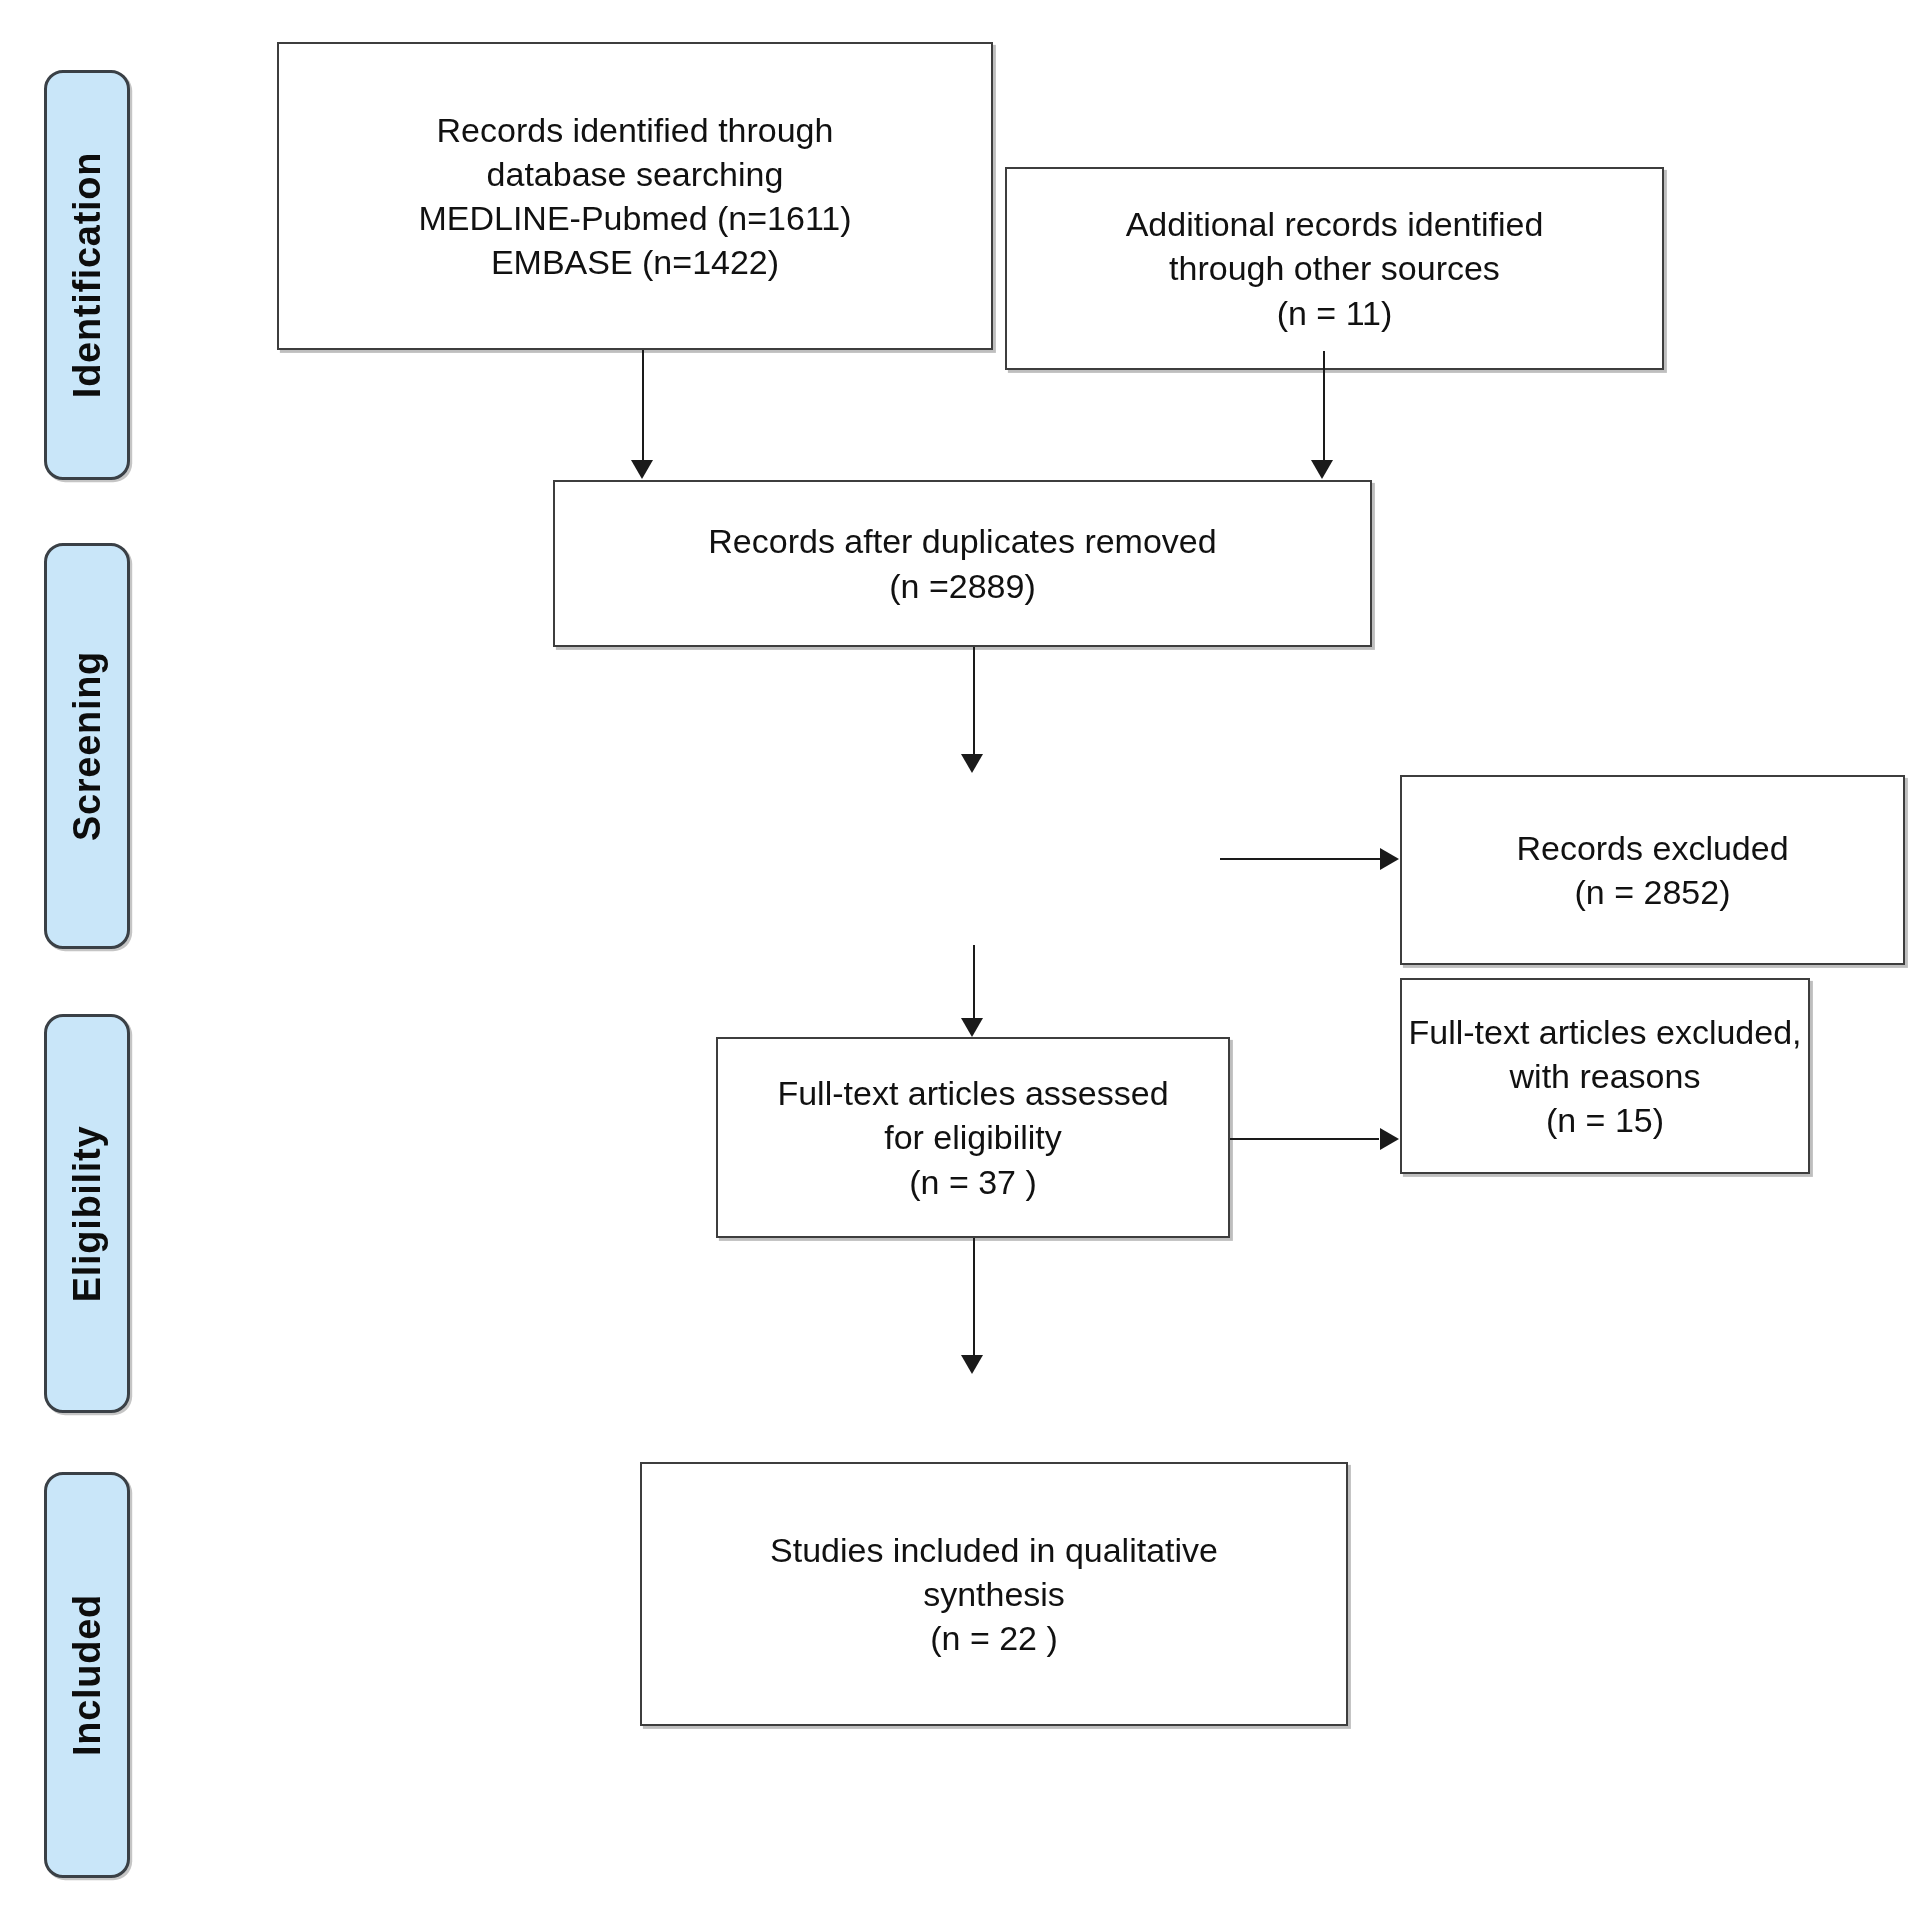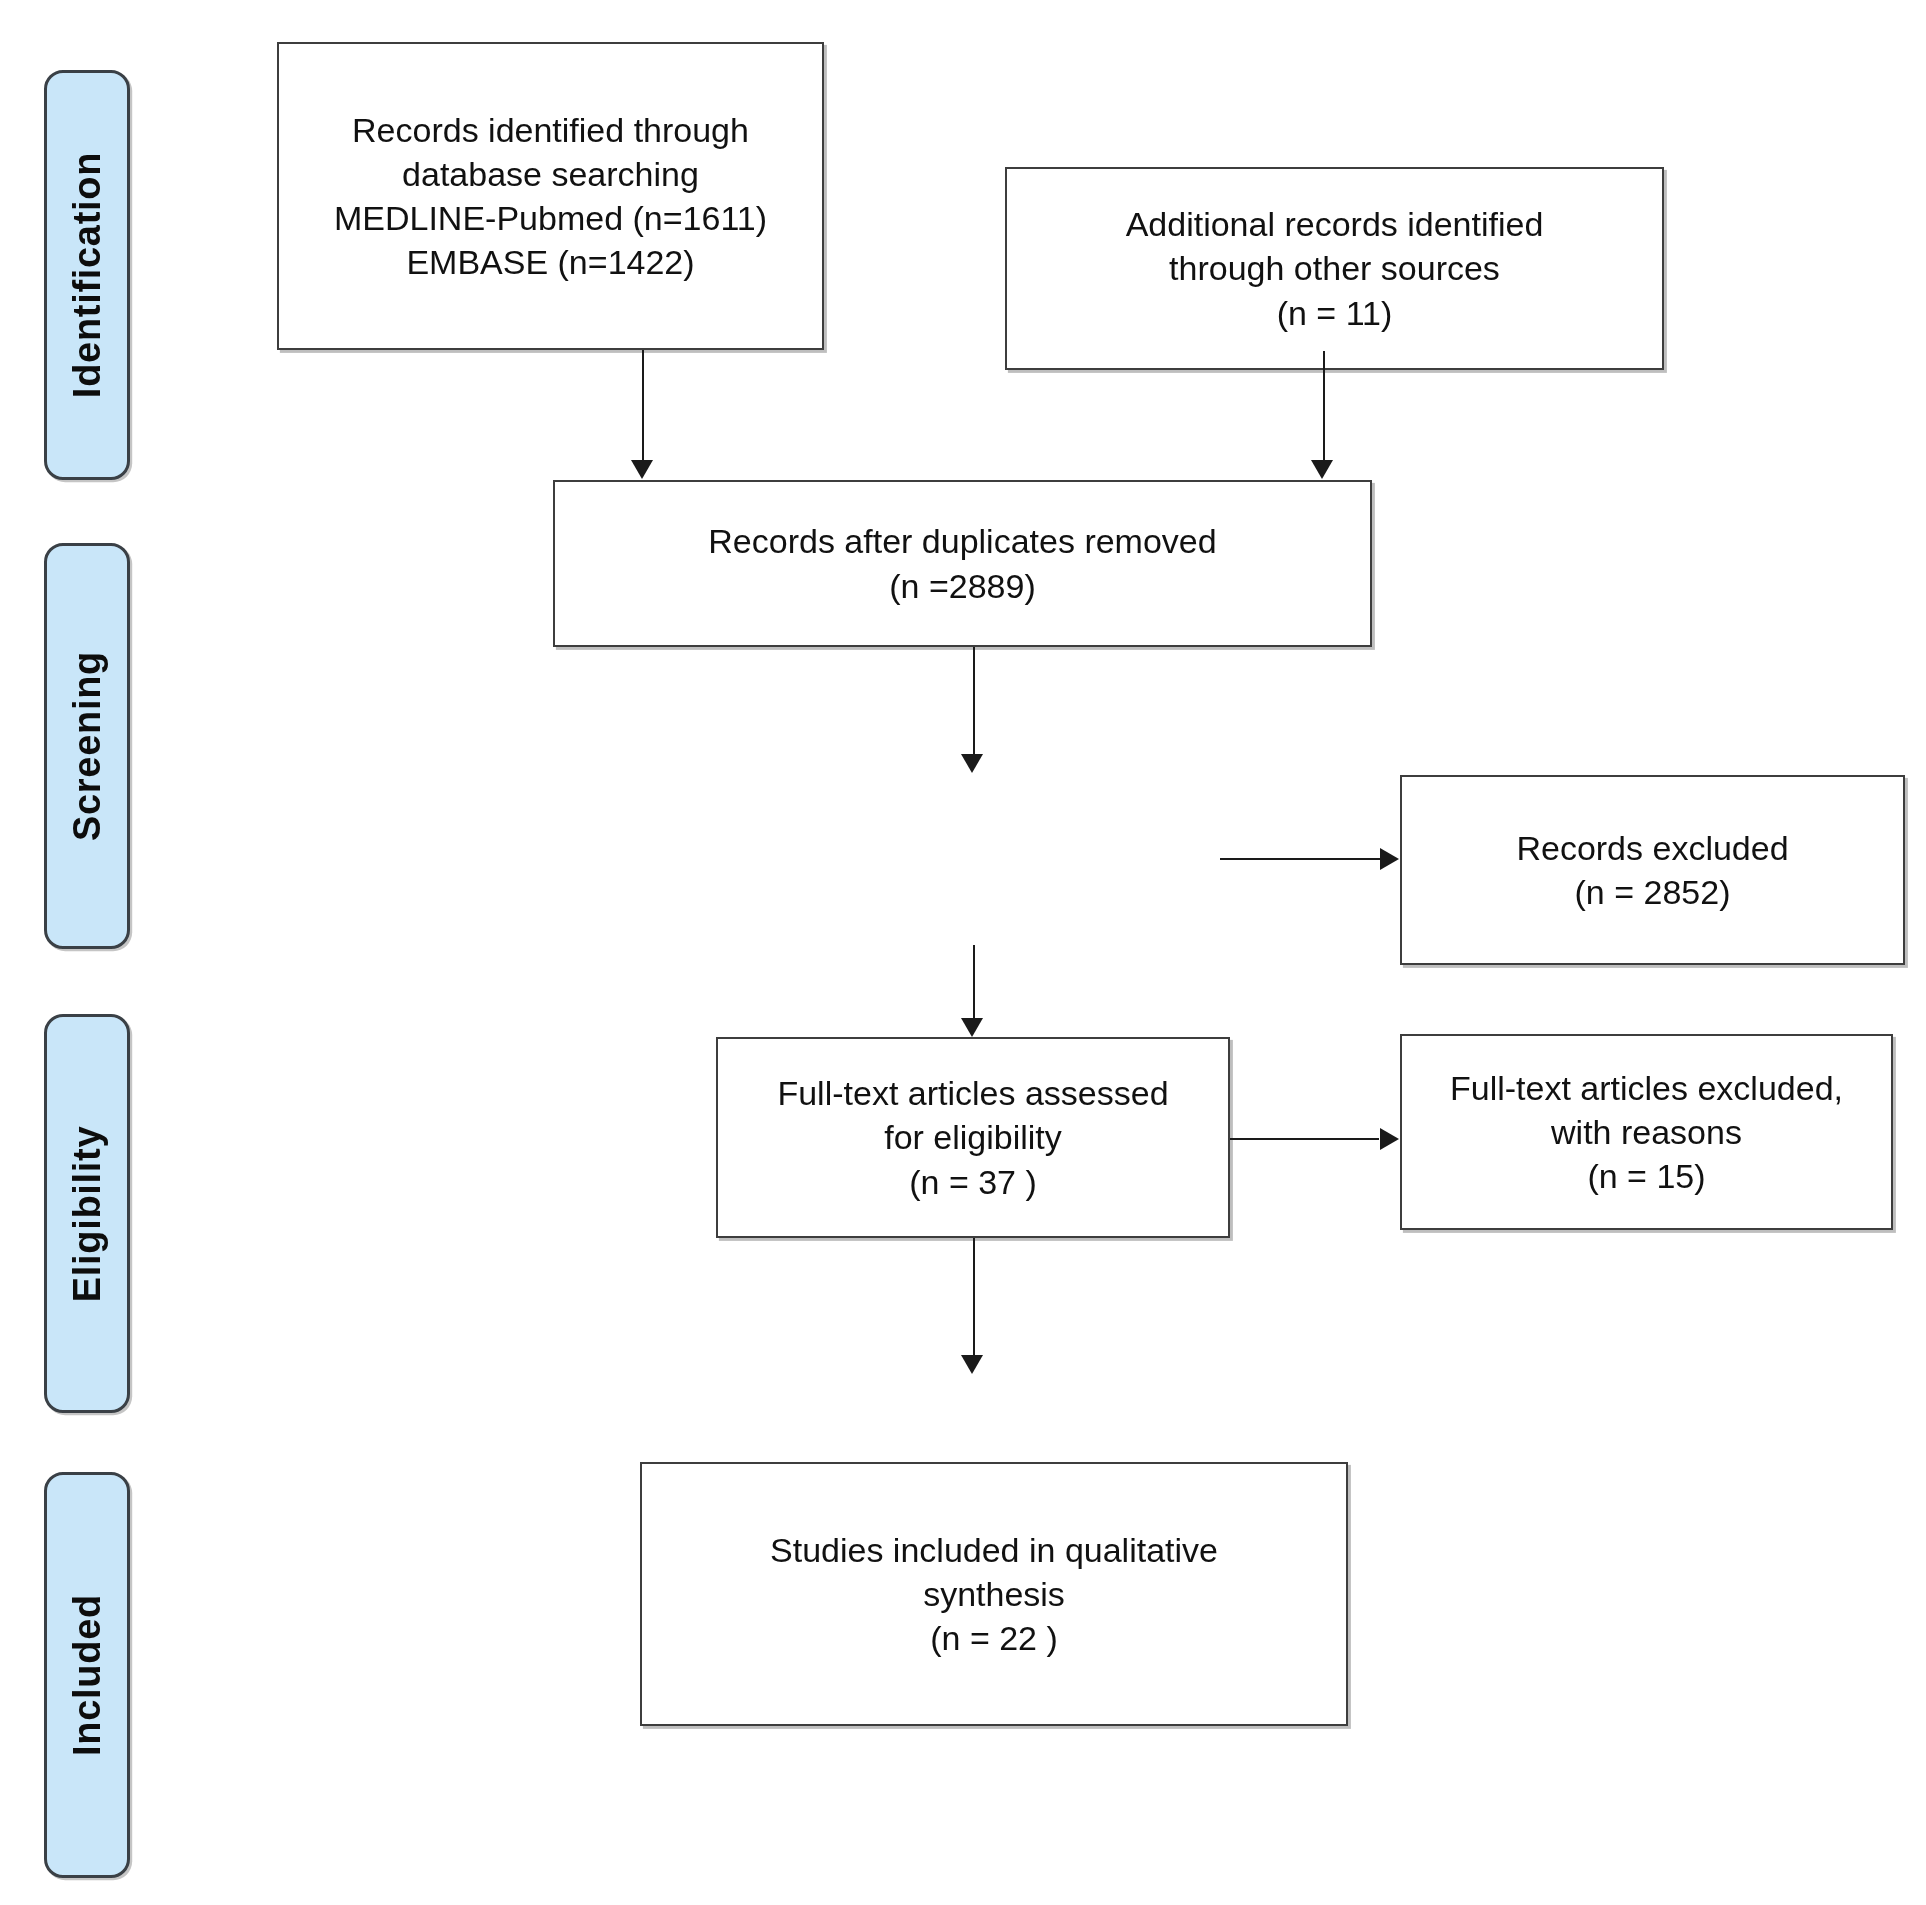--- a/index.html
+++ b/index.html
@@ -108,21 +108,21 @@
   </div>
 
   <div class="stage-pill" style="left:44px; top:1014px; width:86px; height:399px;">
     <span class="stage-text">Eligibility</span>
   </div>
 
   <div class="stage-pill" style="left:44px; top:1472px; width:86px; height:406px;">
     <span class="stage-text">Included</span>
   </div>
 
-  <div class="flow-box" style="left:277px; top:42px; width:547px; height:308px;">
+  <div class="flow-box" style="left:277px; top:42px; width:716px; height:308px;">
     <span class="line">Records identified through</span>
     <span class="line">database searching</span>
     <span class="line">MEDLINE-Pubmed (n=1611)</span>
     <span class="line">EMBASE (n=1422)</span>
   </div>
 
   <div class="flow-box" style="left:1005px; top:148px; width:659px; height:203px;margin-top:19px;">
     <span class="line">Additional records identified</span>
     <span class="line">through other sources</span>
     <span class="line">(n = 11)</span>
@@ -153,21 +153,21 @@
 
   <div class="conn-v" style="left:973px; top:945px; height:73px;"></div>
   <div class="arrow-down" style="left:961px; top:1018px;"></div>
 
   <div class="flow-box" style="left:716px; top:1037px; width:514px; height:201px;">
     <span class="line">Full-text articles assessed</span>
     <span class="line">for eligibility</span>
     <span class="line">(n = 37 )</span>
   </div>
 
-  <div class="flow-box" style="left:1400px; top:1034px; width:493px; height:196px;">
+  <div class="flow-box" style="left:1400px; top:978px; width:410px; height:196px;">
     <span class="line">Full-text articles excluded,</span>
     <span class="line">with reasons</span>
     <span class="line">(n = 15)</span>
   </div>
 
   <div class="conn-h" style="left:1230px; top:1138px; width:149px;"></div>
   <div class="arrow-right" style="left:1380px; top:1128px;"></div>
 
   <div class="conn-v" style="left:973px; top:1238px; height:117px;"></div>
   <div class="arrow-down" style="left:961px; top:1355px;"></div>

